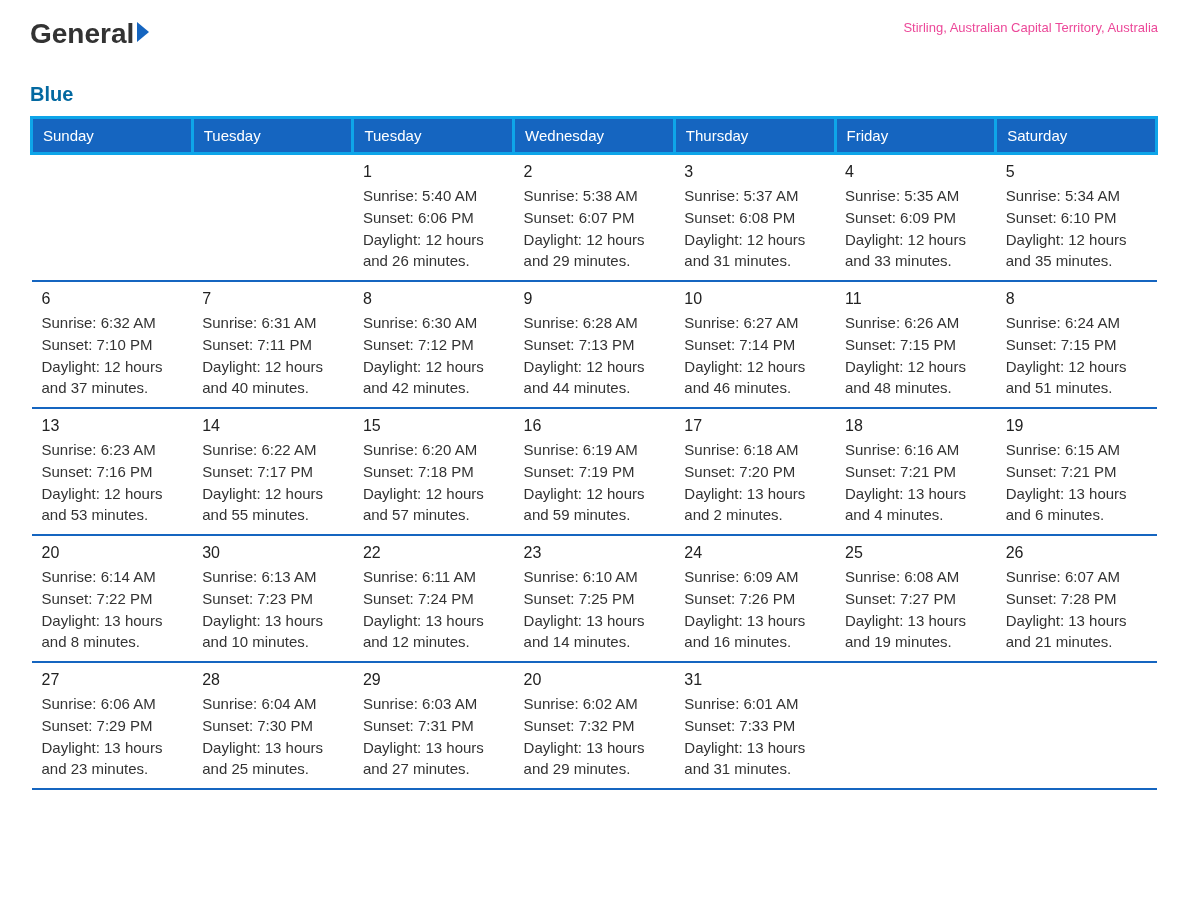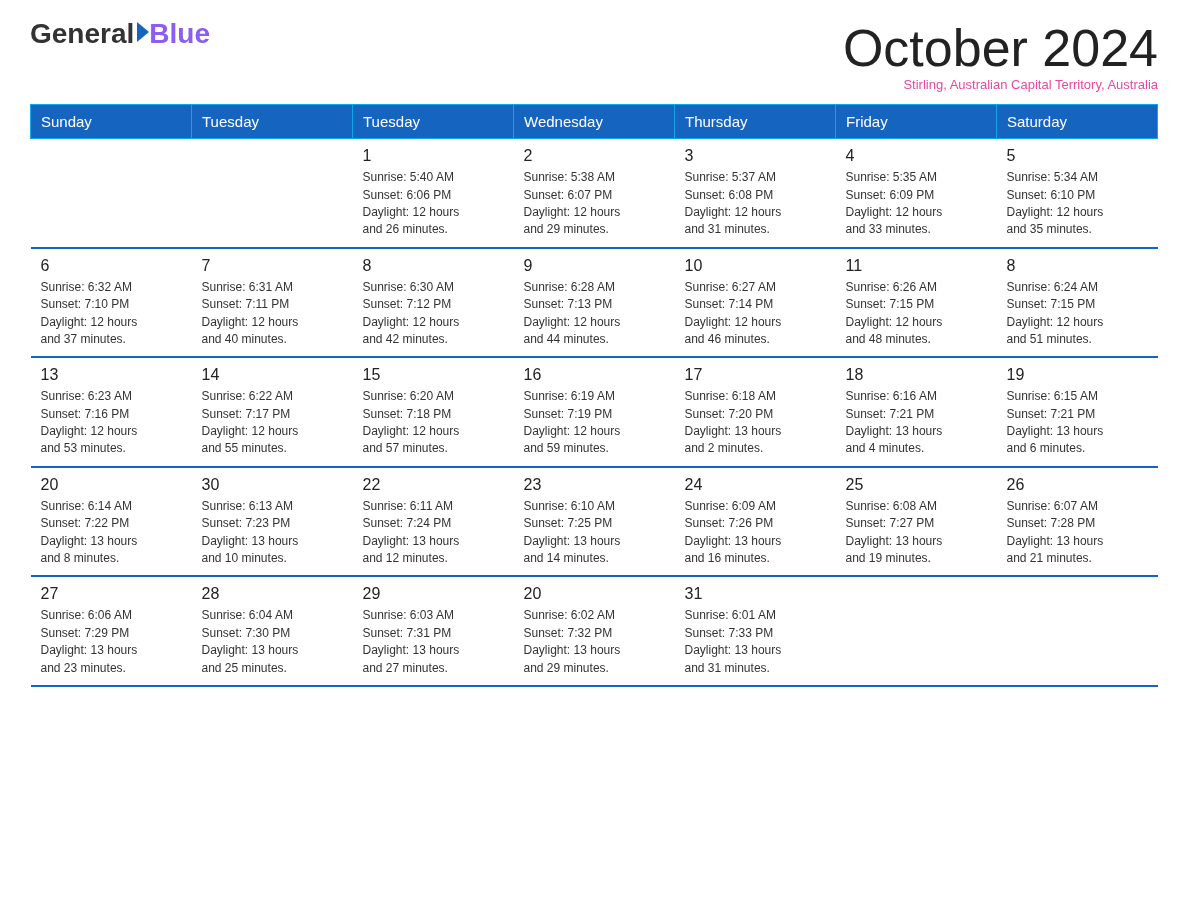--- a/index.html
+++ b/index.html
@@ -10,33 +10,34 @@
       color: #222;
     }
     .header-row {
       display: flex;
       justify-content: space-between;
       align-items: flex-start;
       margin-bottom: 6px;
     }
     .logo {
       display: flex;
-      flex-direction: row;
+      flex-direction: column;
       align-items: flex-start;
+      gap: 36px;
     }
     .logo-text-general {
       font-size: 28px;
       font-weight: bold;
       color: #333;
       line-height: 1;
     }
     .logo-text-blue {
-      font-size: 28px;
+      font-size: 20px;
       font-weight: bold;
-      color: #8b5cf6;
+      color: #0369a1;
       line-height: 1;
     }
     .logo-arrow {
       display: inline-block;
       width: 0;
       height: 0;
       border-left: 12px solid #1565C0;
       border-top: 10px solid transparent;
       border-bottom: 10px solid transparent;
       margin-left: 3px;
@@ -64,21 +65,21 @@
     }
     .calendar thead tr {
       background-color: #1565C0;
     }
     .calendar thead th {
       color: #fff;
       font-size: 15px;
       font-weight: normal;
       padding: 8px 10px;
       text-align: left;
-      border: 1px solid #0ea5e9;
+      border: 3px solid #0ea5e9;
     }
     .calendar tbody tr {
       border-bottom: 2px solid #1565C0;
     }
     .calendar tbody td {
       vertical-align: top;
       padding: 8px 10px;
       font-size: 13px;
       color: #222;
       border: none;
@@ -86,41 +87,40 @@
       min-height: 90px;
     }
     .day-number {
       font-size: 16px;
       font-weight: normal;
       color: #222;
       display: block;
       margin-bottom: 4px;
     }
     .day-info {
-      font-size: 12px;
+      font-size: 15px;
       color: #333;
       line-height: 1.45;
     }
     .empty-cell {
       background: #fff;
     }
   </style>
 </head>
 <body>
 
 <div class="header-row">
   <div class="logo">
     <div style="display:flex;align-items:center;">
       <span class="logo-text-general">General</span>
       <span class="logo-arrow"></span>
     </div>
     <span class="logo-text-blue">Blue</span>
   </div>
   <div class="title-block">
-    <div class="month-title">October 2024</div>
     <div class="subtitle">Stirling, Australian Capital Territory, Australia</div>
   </div>
 </div>
 
 <table class="calendar">
   <thead>
     <tr>
     <th>Sunday</th>
         <th>Tuesday</th>
         <th>Tuesday</th>

